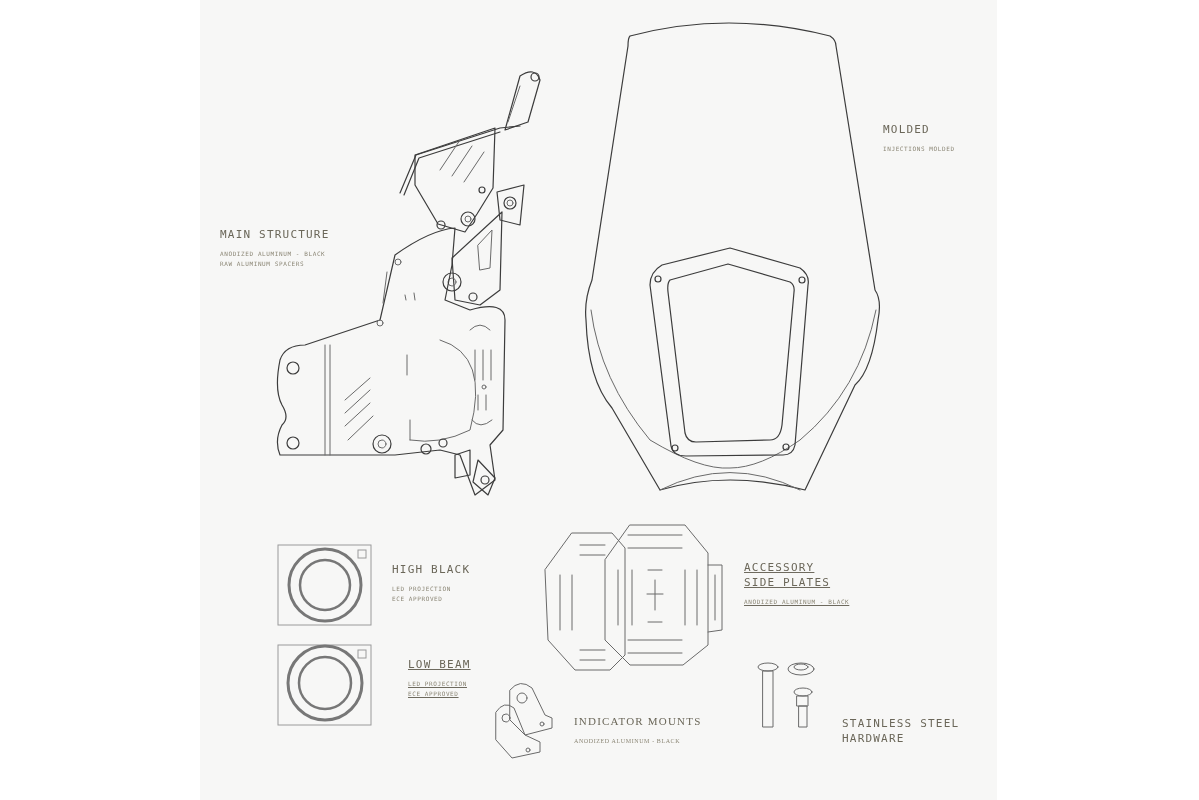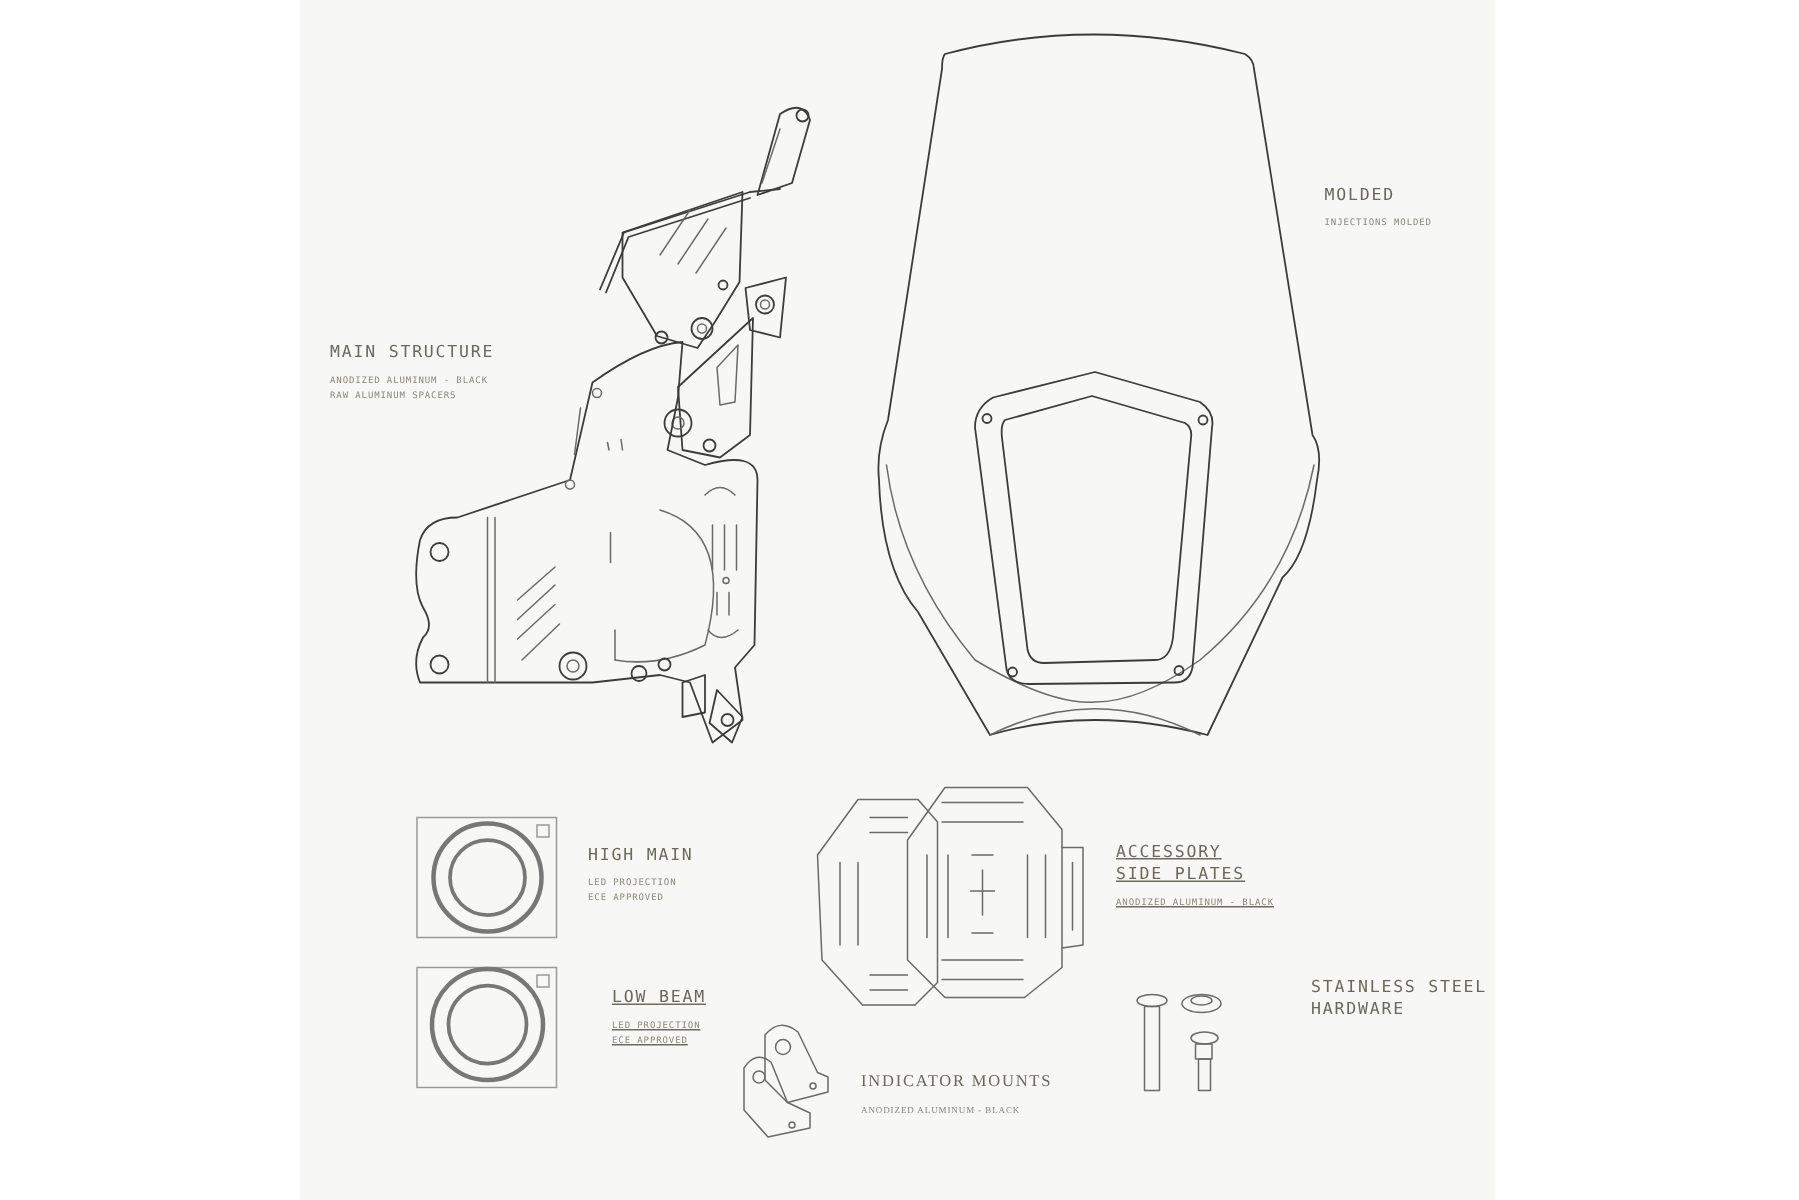--- a/index.html
+++ b/index.html
@@ -146,21 +146,21 @@
   <div class="sub">ANODIZED ALUMINUM - BLACK
 RAW ALUMINUM SPACERS</div>
 </div>
 
 <div class="lbl" style="left:883px; top:122px;">
   <div class="title">MOLDED</div>
   <div class="sub">INJECTIONS MOLDED</div>
 </div>
 
 <div class="lbl" style="left:392px; top:562px;">
-  <div class="title">HIGH MAIN</div>
+  <div class="title">HIGH BLACK</div>
   <div class="sub">LED PROJECTION
 ECE APPROVED</div>
 </div>
 
 <div class="lbl" style="left:408px; top:657px;text-decoration:underline;">
   <div class="title">LOW BEAM</div>
   <div class="sub">LED PROJECTION
 ECE APPROVED</div>
 </div>
 
@@ -168,16 +168,16 @@
   <div class="title">ACCESSORY
 SIDE PLATES</div>
   <div class="sub">ANODIZED ALUMINUM - BLACK</div>
 </div>
 
 <div class="lbl" style="left:574px; top:714px;font-family:Liberation Serif, serif;">
   <div class="title">INDICATOR MOUNTS</div>
   <div class="sub">ANODIZED ALUMINUM - BLACK</div>
 </div>
 
-<div class="lbl" style="left:842px; top:650px;margin-left:32px;">
+<div class="lbl" style="left:842px; top:716px;">
   <div class="title">STAINLESS STEEL
 HARDWARE</div>
 </div>
 
 </body></html>

